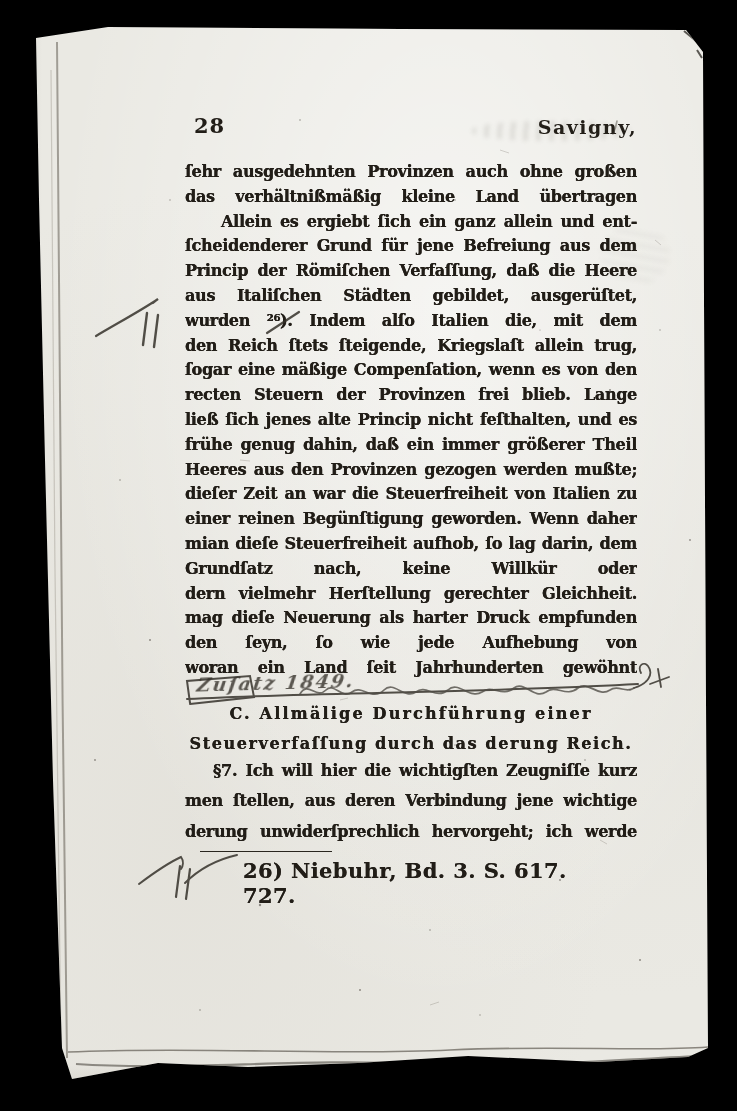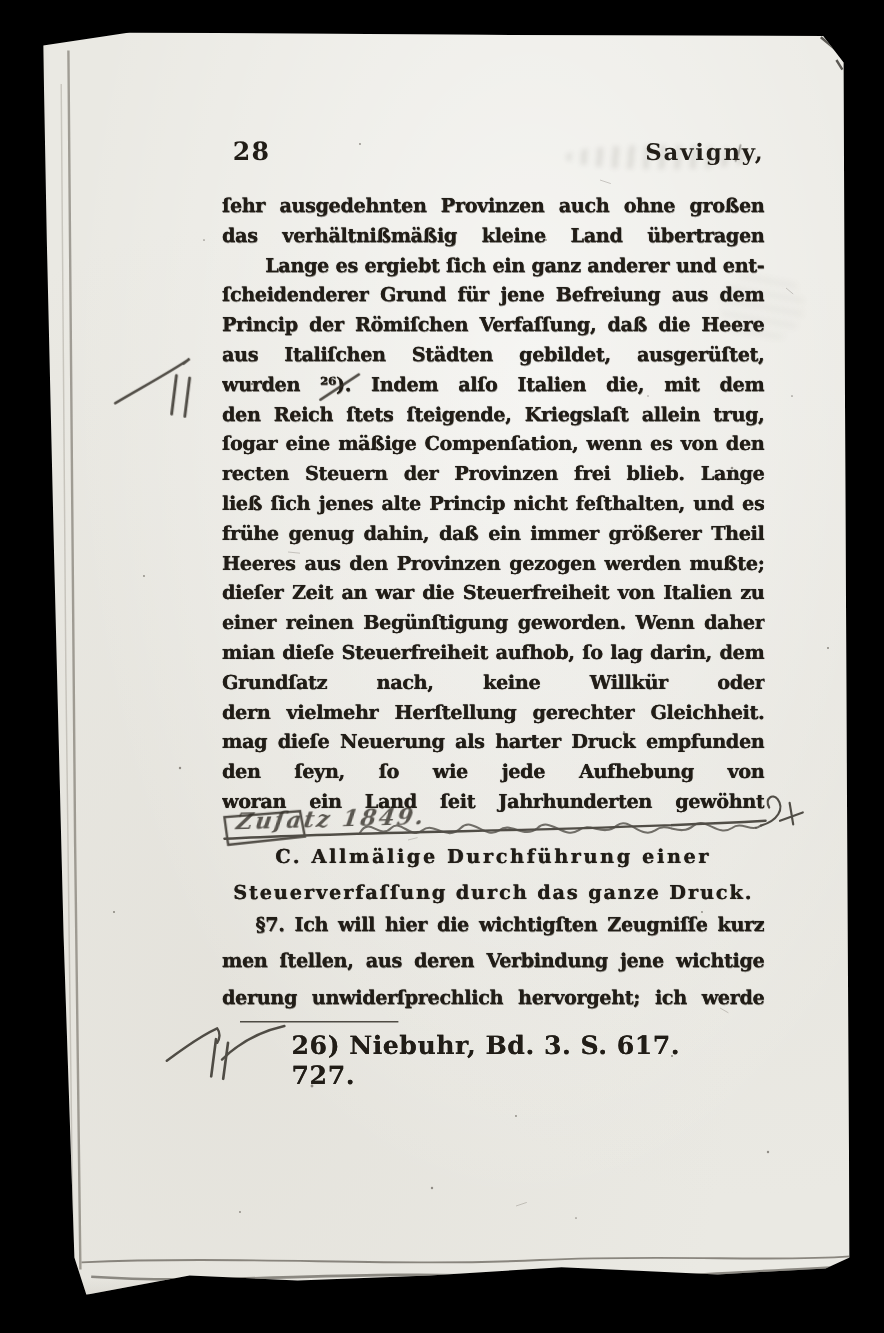--- a/index.html
+++ b/index.html
@@ -113,21 +113,21 @@
   <div class="content">
 
     <div class="pagenum">28</div>
     <div class="running-title">Savigny,</div>
     <div class="ghost"></div>
     <div class="ghost2"></div>
 
     <div class="body-block">
       <div class="line">ſehr ausgedehnten Provinzen auch ohne großen Druck</div>
       <div class="line end">das verhältnißmäßig kleine Land übertragen konnten.</div>
-      <div class="line indent">Lange es ergiebt ſich ein ganz anderer und ent-</div>
+      <div class="line indent">Allein es ergiebt ſich ein ganz allein und ent-</div>
       <div class="line">ſcheidenderer Grund für jene Befreiung aus dem alten</div>
       <div class="line">Princip der Römiſchen Verfaſſung, daß die Heere nur</div>
       <div class="line">aus Italiſchen Städten gebildet, ausgerüſtet, erhalten</div>
       <div class="line">wurden ²⁶). Indem alſo Italien die, mit dem wachſen-</div>
       <div class="line">den Reich ſtets ſteigende, Kriegslaſt allein trug, war es</div>
       <div class="line">ſogar eine mäßige Compenſation, wenn es von den di-</div>
       <div class="line">recten Steuern der Provinzen frei blieb. Lange freilich</div>
       <div class="line">ließ ſich jenes alte Princip nicht feſthalten, und es kam</div>
       <div class="line">frühe genug dahin, daß ein immer größerer Theil des</div>
       <div class="line">Heeres aus den Provinzen gezogen werden mußte; von</div>
@@ -136,21 +136,21 @@
       <div class="line">mian dieſe Steuerfreiheit aufhob, ſo lag darin, dem</div>
       <div class="line">Grundſatz nach, keine Willkür oder Ungerechtigkeit, ſon-</div>
       <div class="line">dern vielmehr Herſtellung gerechter Gleichheit. Dennoch</div>
       <div class="line">mag dieſe Neuerung als harter Druck empfunden wor-</div>
       <div class="line">den ſeyn, ſo wie jede Aufhebung von Steuerprivilegien,</div>
       <div class="line end">woran ein Land ſeit Jahrhunderten gewöhnt geweſen iſt.</div>
     </div>
 
     <div class="heading-block">
       <div class="h-line">C.  Allmälige Durchführung einer gleichen</div>
-      <div class="h-line second">Steuerverfaſſung durch das ganze Druck.</div>
+      <div class="h-line second">Steuerverfaſſung durch das derung Reich.</div>
     </div>
 
     <div class="para3">
       <div class="p3line indent">§7. Ich will hier die wichtigſten Zeugniſſe kurz zuſam-</div>
       <div class="p3line">men ſtellen, aus deren Verbindung jene wichtige Verän-</div>
       <div class="p3line">derung unwiderſprechlich hervorgeht; ich werde dabei die</div>
     </div>
 
     <div class="fn-rule"></div>
     <div class="footnote">26) Niebuhr, Bd. 3. S. 617. 727.</div>

